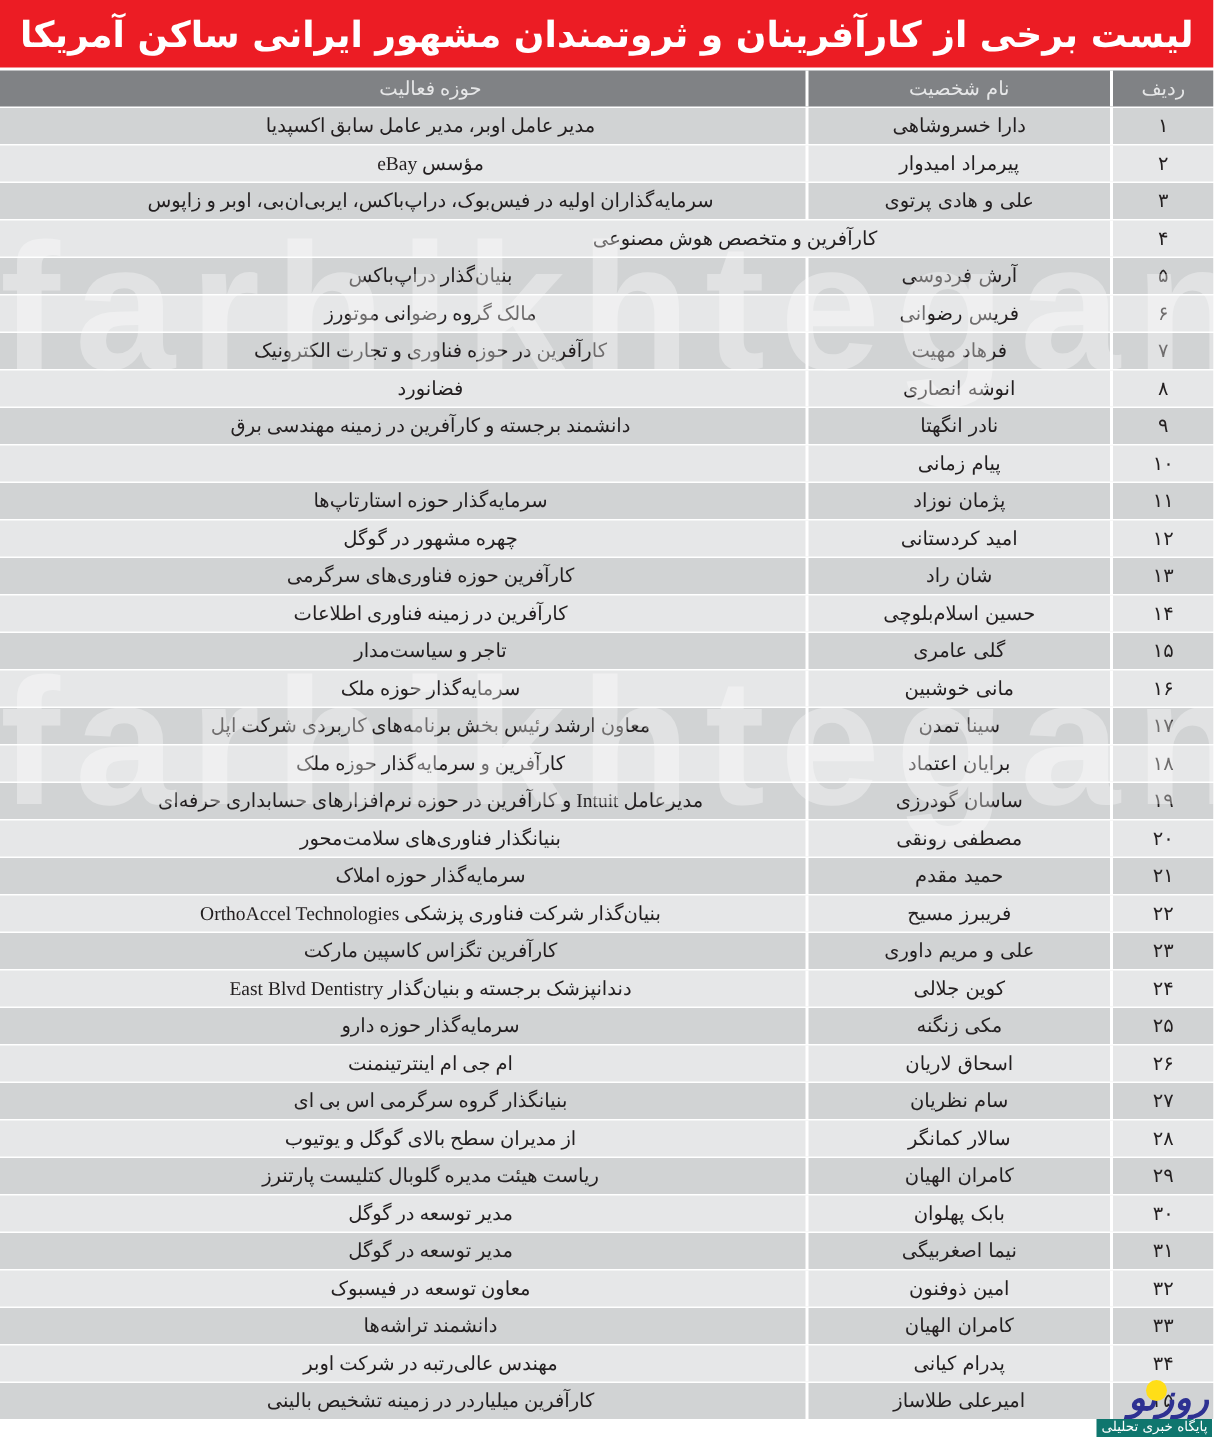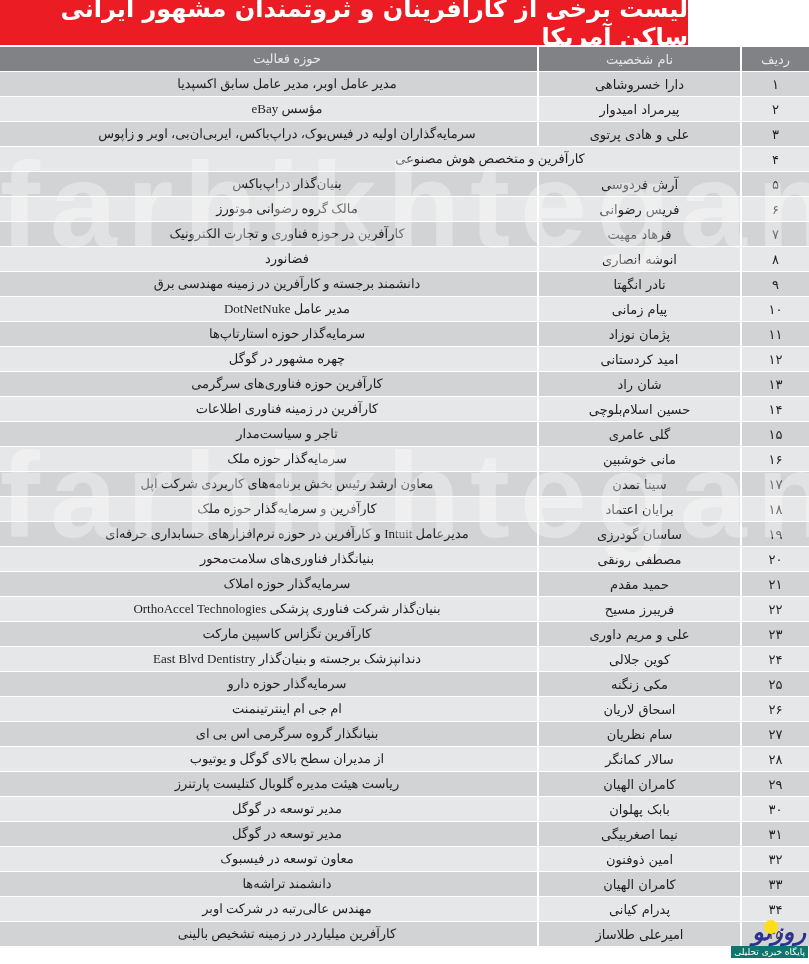--- a/index.html
+++ b/index.html
@@ -1,19 +1,19 @@
 <!DOCTYPE html>
 <html><head>
 <meta charset="utf-8">
 <style>
   html, body { margin: 0; padding: 0; background: #ffffff; }
   body { width: 809px; height: 964px; position: relative; overflow: hidden;
          font-family: "DejaVu Sans", sans-serif; }
   .title-bar {
-    position: absolute; left: 0; top: 0; width: 688px; height: 45px;
+    position: absolute; left: 0; top: 0; width: 809px; height: 45px;
     background: #ec1c24; color: #ffffff;
     display: flex; align-items: center; justify-content: center;
     font-size: 24px; font-weight: bold; direction: rtl;
   }
   .table {
     position: absolute; left: 0; top: 47px; width: 809px;
     direction: rtl;
   }
   .row {
     display: flex; height: 24px; margin-bottom: 1px;
@@ -105,21 +105,20 @@
         <div class="cell c-act">فضانورد</div>
       </div>
       <div class="row odd">
         <div class="cell c-idx">۹</div>
         <div class="cell c-name">نادر انگهتا</div>
         <div class="cell c-act">دانشمند برجسته و کارآفرین در زمینه مهندسی برق</div>
       </div>
       <div class="row even">
         <div class="cell c-idx">۱۰</div>
         <div class="cell c-name">پیام زمانی</div>
-        <div class="cell c-act">مدیر عامل DotNetNuke</div>
       </div>
       <div class="row odd">
         <div class="cell c-idx">۱۱</div>
         <div class="cell c-name">پژمان نوزاد</div>
         <div class="cell c-act">سرمایه‌گذار حوزه استارتاپ‌ها</div>
       </div>
       <div class="row even">
         <div class="cell c-idx">۱۲</div>
         <div class="cell c-name">امید کردستانی</div>
         <div class="cell c-act">چهره مشهور در گوگل</div>

